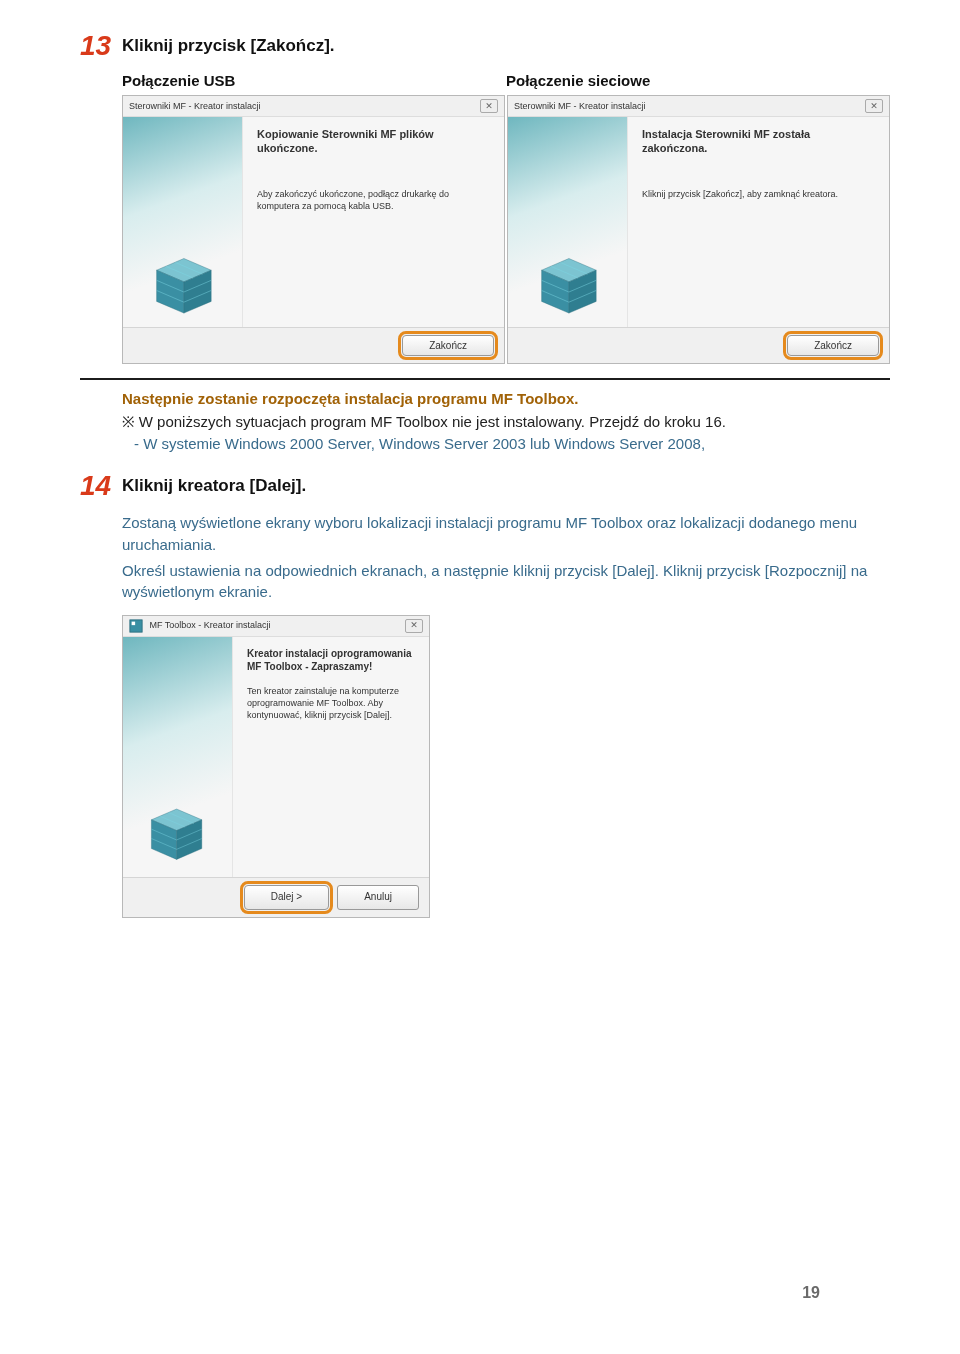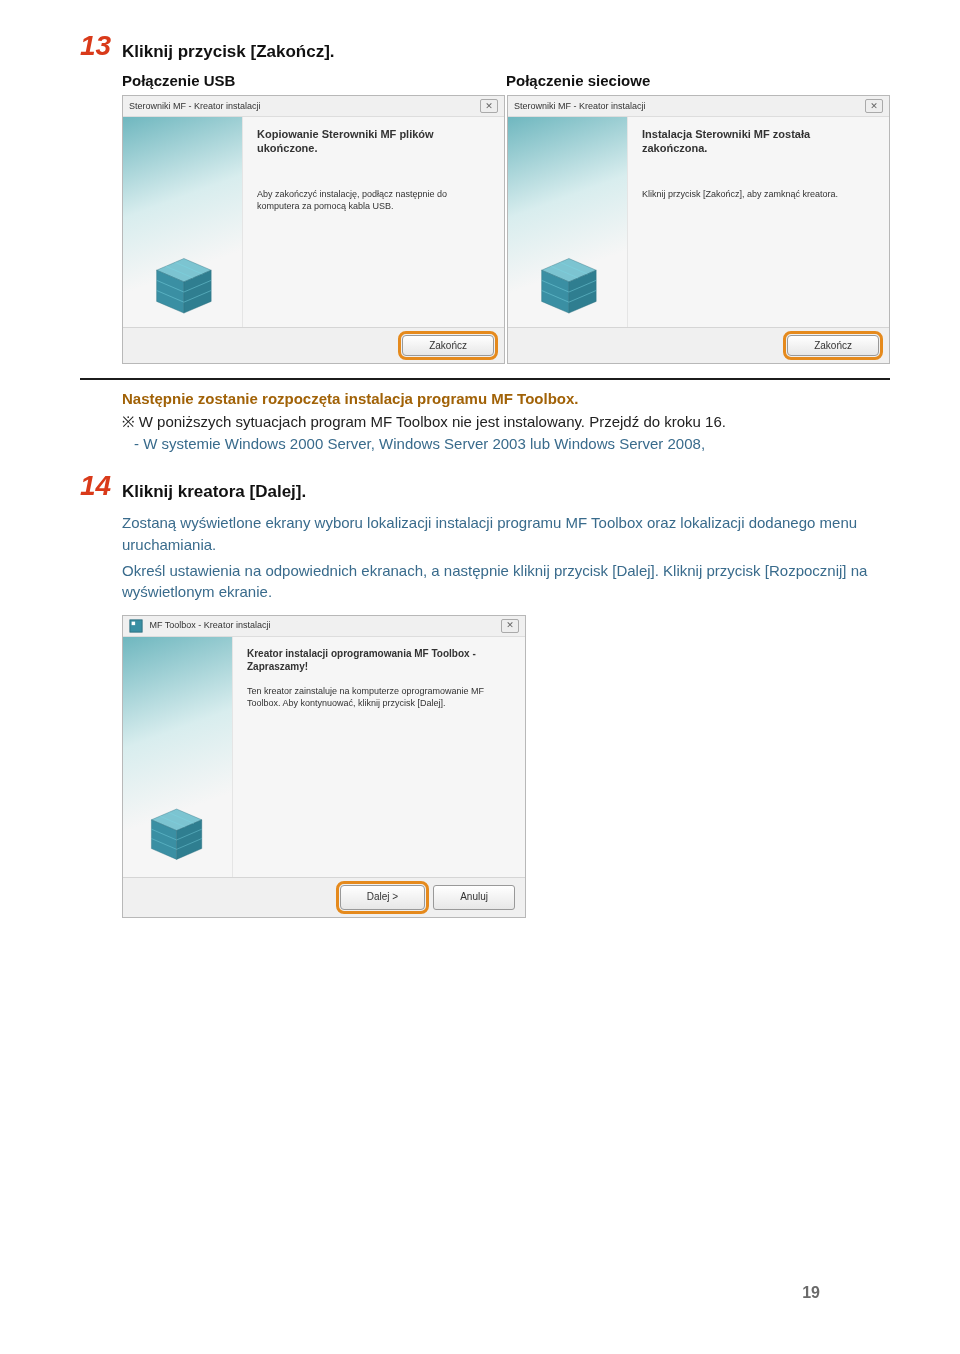--- a/index.html
+++ b/index.html
@@ -4,21 +4,21 @@
 <style>
   * { box-sizing: border-box; }
   body {
     margin: 0;
     padding: 30px 70px 20px 80px;
     width: 960px;
     font-family: Arial, Helvetica, sans-serif;
     color: #222;
     background: #fff;
   }
-  .step-row { display: flex; align-items: flex-end; margin-bottom: 10px; }
+  .step-row { display: flex; align-items: center; margin-bottom: 10px; }
   .step-num {
     color: #d93a1a;
     font-style: italic;
     font-weight: bold;
     font-size: 28px;
     width: 42px;
     flex-shrink: 0;
   }
   .step-title { font-weight: bold; font-size: 17px; color: #111; }
   .subhead-row { display: flex; margin-bottom: 6px; }
@@ -71,21 +71,21 @@
   }
   .btn-hl { outline: 3px solid #e58a1d; outline-offset: 1px; border-radius:4px; }
   .rule { border-top:2px solid #1c1c1c; margin: 6px 0 10px -42px; }
   .note-title { font-weight:bold; font-size:15px; margin:4px 0 4px 0; color:#a16207;}
   .note-line { font-size:15px; margin-bottom:4px; }
   .bullet-block { margin:4px 0 18px 12px; }
   .bullet { font-size:15px; color:#396b8c; margin:2px 0; }
   .body-text { font-size:15px; color:#396b8c; line-height:1.45; }
   .body-text p { margin:4px 0; }
   .indent { margin-left:42px; }
-  .dlg-single { width: 404px; margin: 12px 0 0 0; }
+  .dlg-single { width: 308px; margin: 12px 0 0 0; }
   .dlg-single .dlg-body { height: 240px; }
   .dlg-app-ico {
     width:14px;height:14px;display:inline-block;margin-right:4px;
     vertical-align:middle;
   }
   .footer-pagenum {
     position:absolute; bottom:18px; right:70px;
     color:#6a6a6a; font-weight:bold; font-size:16px;
   }
   .page { position:relative; min-height:1290px; }
@@ -126,21 +126,21 @@
               <line x1="20" y1="53" x2="55" y2="68"></line>
                   <line x1="20" y1="66" x2="55" y2="81"></line>
               <line x1="90" y1="53" x2="55" y2="68"></line>
                   <line x1="90" y1="66" x2="55" y2="81"></line>
             </g>
           </svg>
         </div>
         <div class="dlg-main">
           <div class="dlg-h1">Kopiowanie Sterowniki MF plików ukończone.</div>
           <div style="height:20px"></div>
-          <div class="dlg-p">Aby zakończyć instalację, podłącz następnie do komputera za pomocą kabla USB.</div>
+          <div class="dlg-p">Aby zakończyć ukończone, podłącz drukarkę do komputera za pomocą kabla USB.</div>
         </div>
       </div>
       <div class="dlg-footer">
         <span class="btn btn-hl">Zakończ</span>
       </div>
     </div>
 
     <div class="dlg">
       <div class="dlg-title">
         <span>Sterowniki MF - Kreator instalacji</span>

